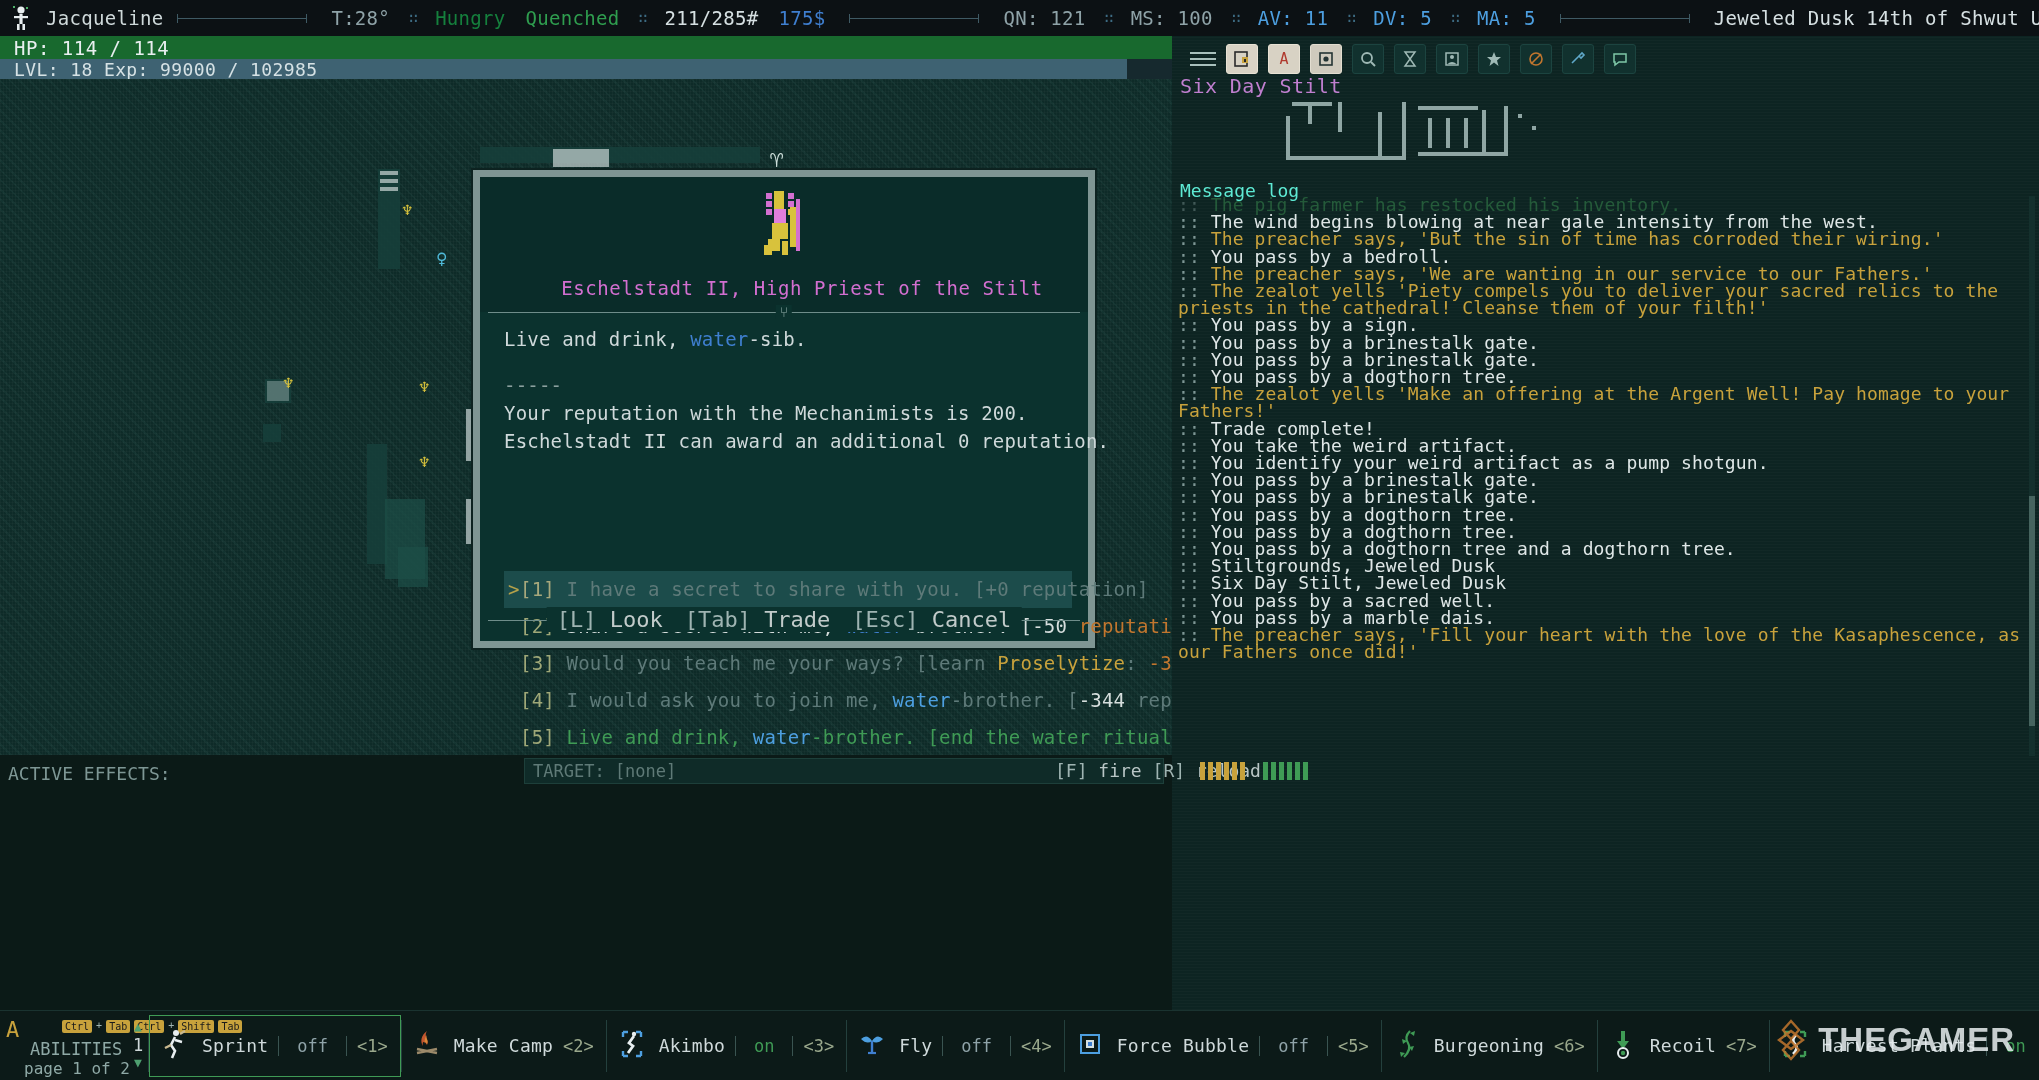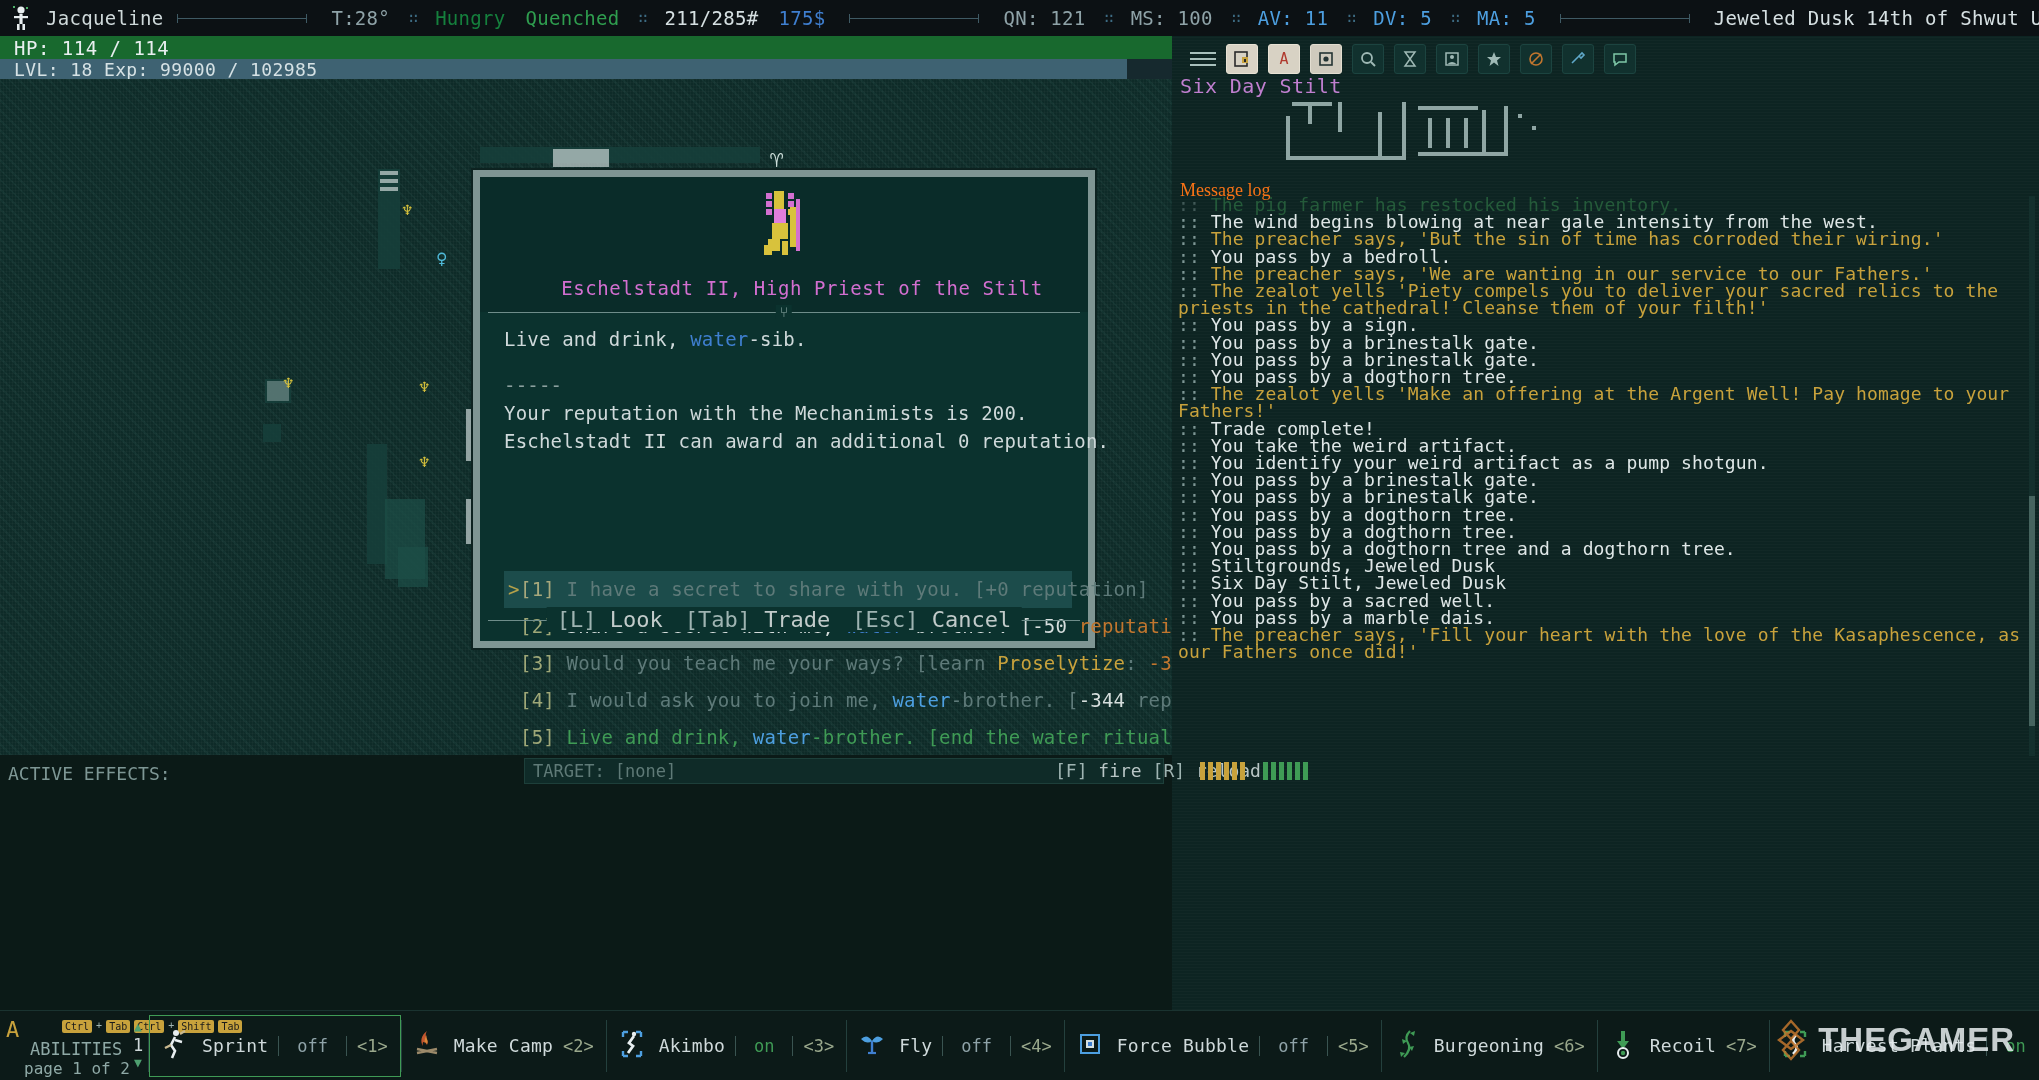--- a/index.html
+++ b/index.html
@@ -143,21 +143,21 @@
   .tb-ham i{display:block;height:2px;background:#a8c0bc;}
   #zone-title{
     position:absolute;left:1180px;top:74px;font-size:20px;color:#c07fd0;letter-spacing:.4px;
   }
   #minimap{
     position:absolute;left:1178px;top:96px;width:600px;height:84px;
   }
   #mmcanvas{position:absolute;left:100px;top:0;width:300px;height:84px;}
   .mmpx{position:absolute;background:#8fa6a4;}
   #msglog-title{
-    position:absolute;left:1180px;top:180px;font-size:18px;color:#f97316;font-family:Liberation Serif, serif;
+    position:absolute;left:1180px;top:180px;font-size:18px;color:#5eead4;
   }
   #msglog{
     position:absolute;left:1178px;top:196px;width:855px;height:560px;
     overflow:hidden;
   }
   .msg{
     font-size:18px;line-height:17.2px;color:#cfd9da;letter-spacing:.1px;
     padding-left:0; white-space:pre-wrap;
   }
   .msg .mk{color:#7e9795;}

